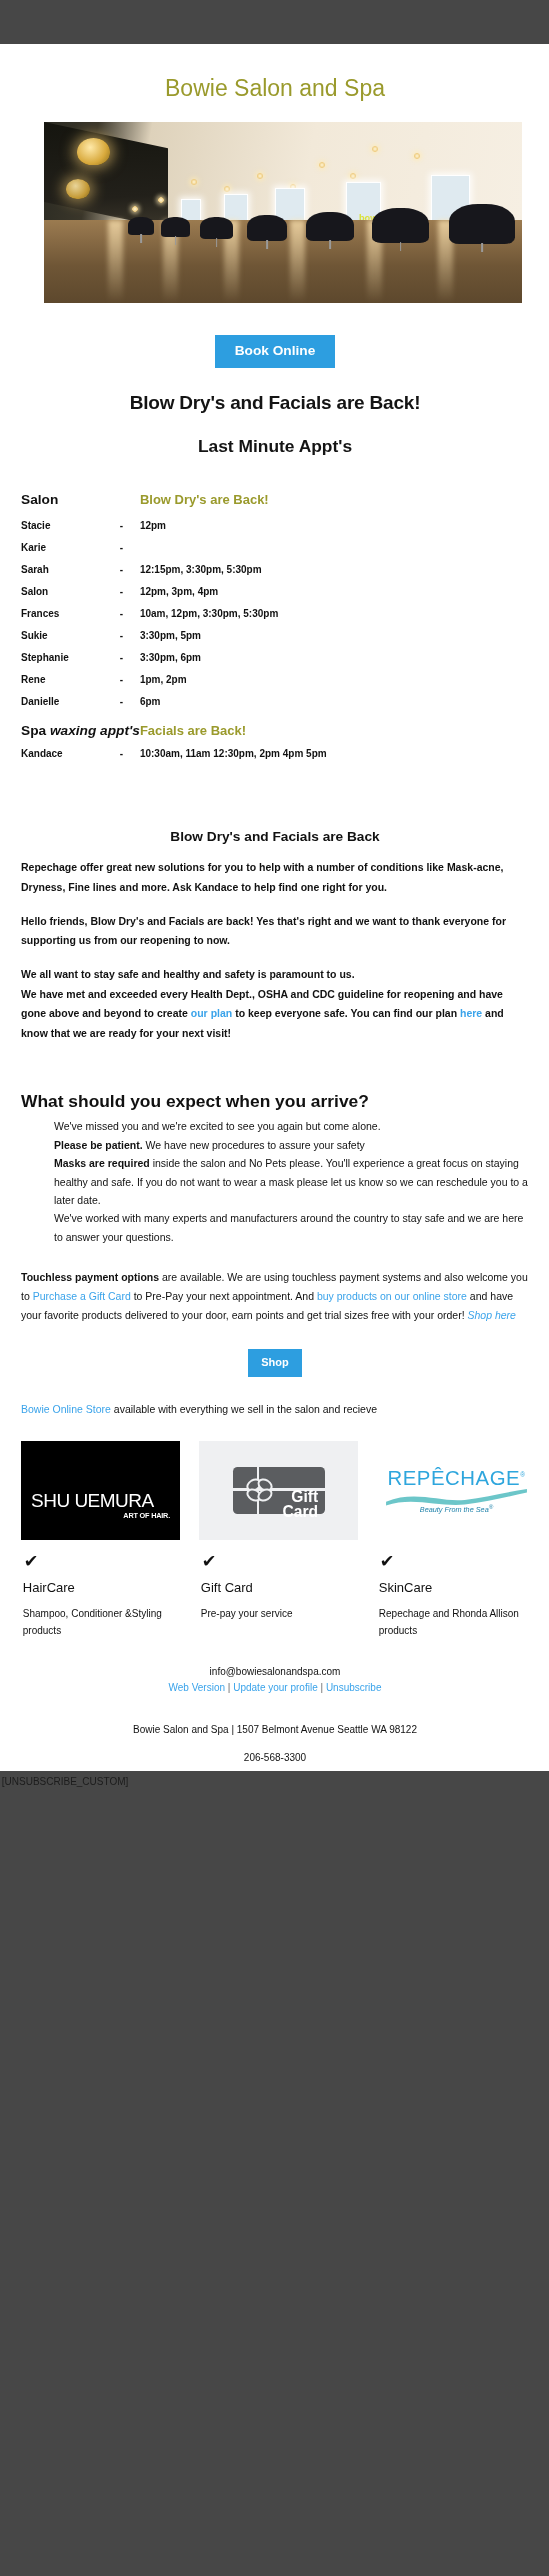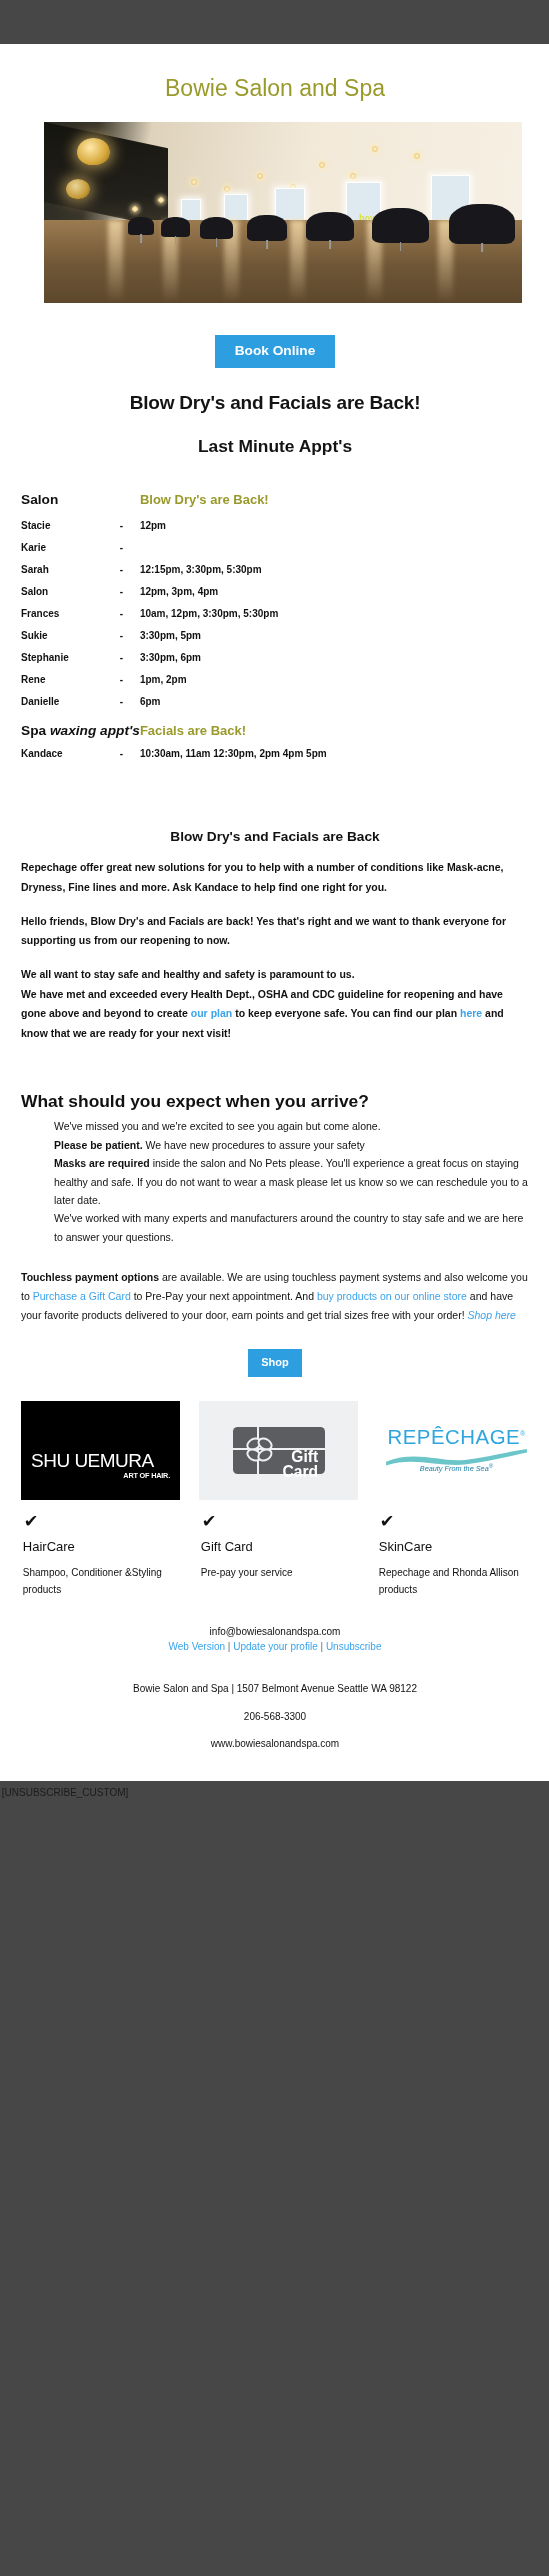--- a/index.html
+++ b/index.html
@@ -327,20 +327,21 @@
       </div>
 
       <p class="touch"><span class="b">Touchless payment options</span><span> are available. We are using touchless payment systems and also welcome you to </span><a class="lnk" href="#">Purchase a Gift Card</a><span> to Pre-Pay your next appointment. And </span><a class="lnk" href="#">buy products on our online store</a><span> and have your favorite products delivered to your door, earn points and get trial sizes free with your order! </span><a class="lnk-i" href="#">Shop here</a></p>
     </div>
 
     <div class="btn-row" style="padding-top:24px;">
       <a class="btn small" href="#">Shop</a>
     </div>
 
     <div class="section">
+      <p class="store-line"><a class="lnk" href="#">Bowie Online Store</a><span> available with everything we sell in the salon and recieve</span></p>
     </div>
 
     <div class="cards">
 
       <div class="card">
         <div class="thumb shu">
           <div class="shu-logo">
             <div class="t1">SHU UEMURA</div>
             <div class="t2">ART OF HAIR.</div>
           </div>
@@ -386,21 +387,20 @@
         <div class="card-desc">Repechage and Rhonda Allison products</div>
       </div>
 
     </div>
 
     <div class="footer">
       <div class="f-email">info@bowiesalonandspa.com</div>
       <div class="f-links"><a class="lnk" href="#">Web Version</a> <span class="sep">|</span> <a class="lnk" href="#">Update your profile</a> <span class="sep">|</span> <a class="lnk" href="#">Unsubscribe</a></div>
       <div class="f-addr">Bowie Salon and Spa | 1507 Belmont Avenue Seattle WA 98122</div>
       <div class="f-phone">206-568-3300</div>
-      <div class="f-web">www.bowiesalonandspa.com</div>
     </div>
 
   </div>
 
   <div class="bottombar">[UNSUBSCRIBE_CUSTOM]</div>
 
 </div>
 
 
 </body></html>

